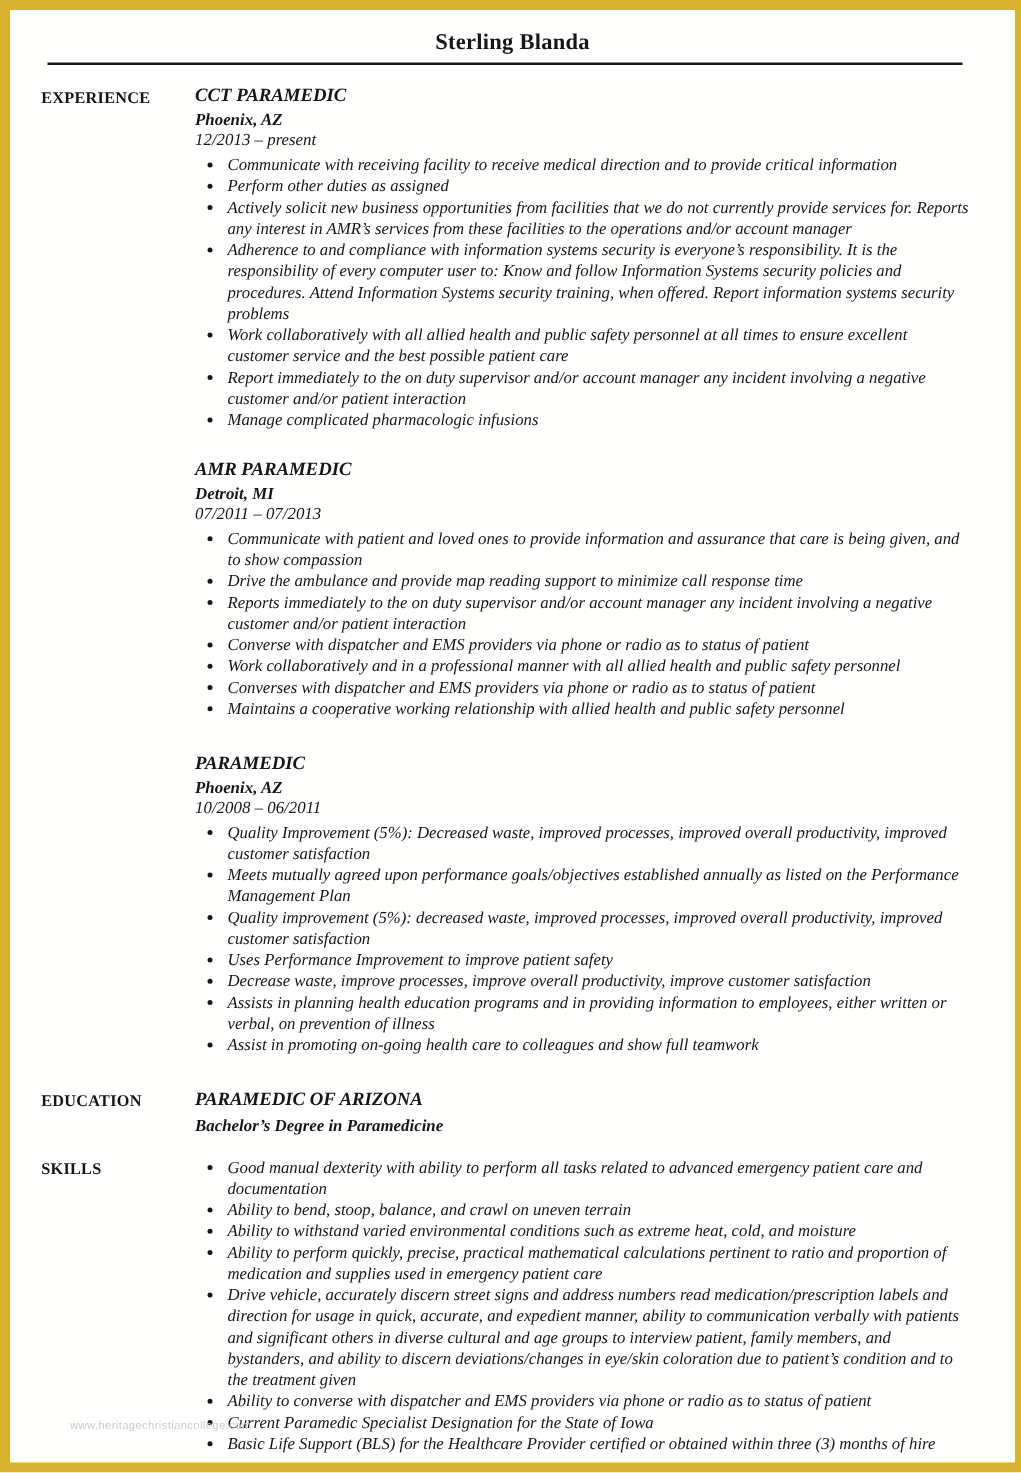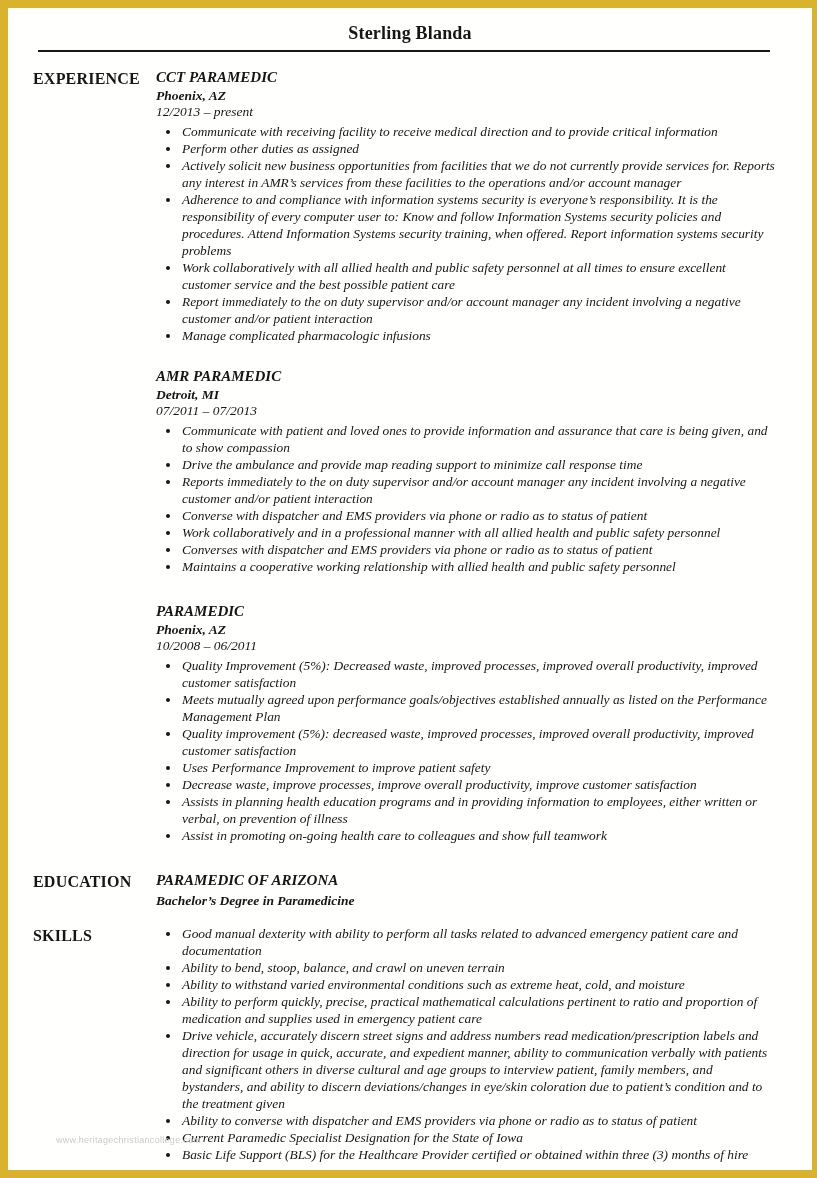--- a/index.html
+++ b/index.html
@@ -18,21 +18,21 @@
   .doc-header { text-align: center; padding-top: 15px; }
   .name { font-size: 18px; font-weight: bold; letter-spacing: 0.2px; }
   .contact { font-size: 14px; font-weight: bold; margin-top: 10px; }
   .rule { border-top: 2px solid #181818; margin: 6px 42px 0 30px; height: 0; }
   .main { padding: 16px 36px 0 25px; }
   .row { display: flex; align-items: flex-start; }
   .label-col {
     flex: 0 0 123px;
     width: 123px;
     font-weight: bold;
-    font-size: 16px;
+    font-size: 13px;
     padding-top: 2px;
     letter-spacing: 0.2px;
   }
   .content-col { flex: 1; min-width: 0; font-style: italic; }
   .job { margin-bottom: 23px; }
   .job:last-child { margin-bottom: 27px; margin-top: 27px; }
   .job-title { font-size: 15px; font-weight: bold; line-height: 19px; }
   .job-location { font-size: 13.5px; font-weight: bold; line-height: 16px; margin-top: 1px; }
   .job-dates { font-size: 13.5px; line-height: 16px; }
   ul.bullets { margin: 3px 0 0 0; padding-left: 25px; list-style: disc; }

